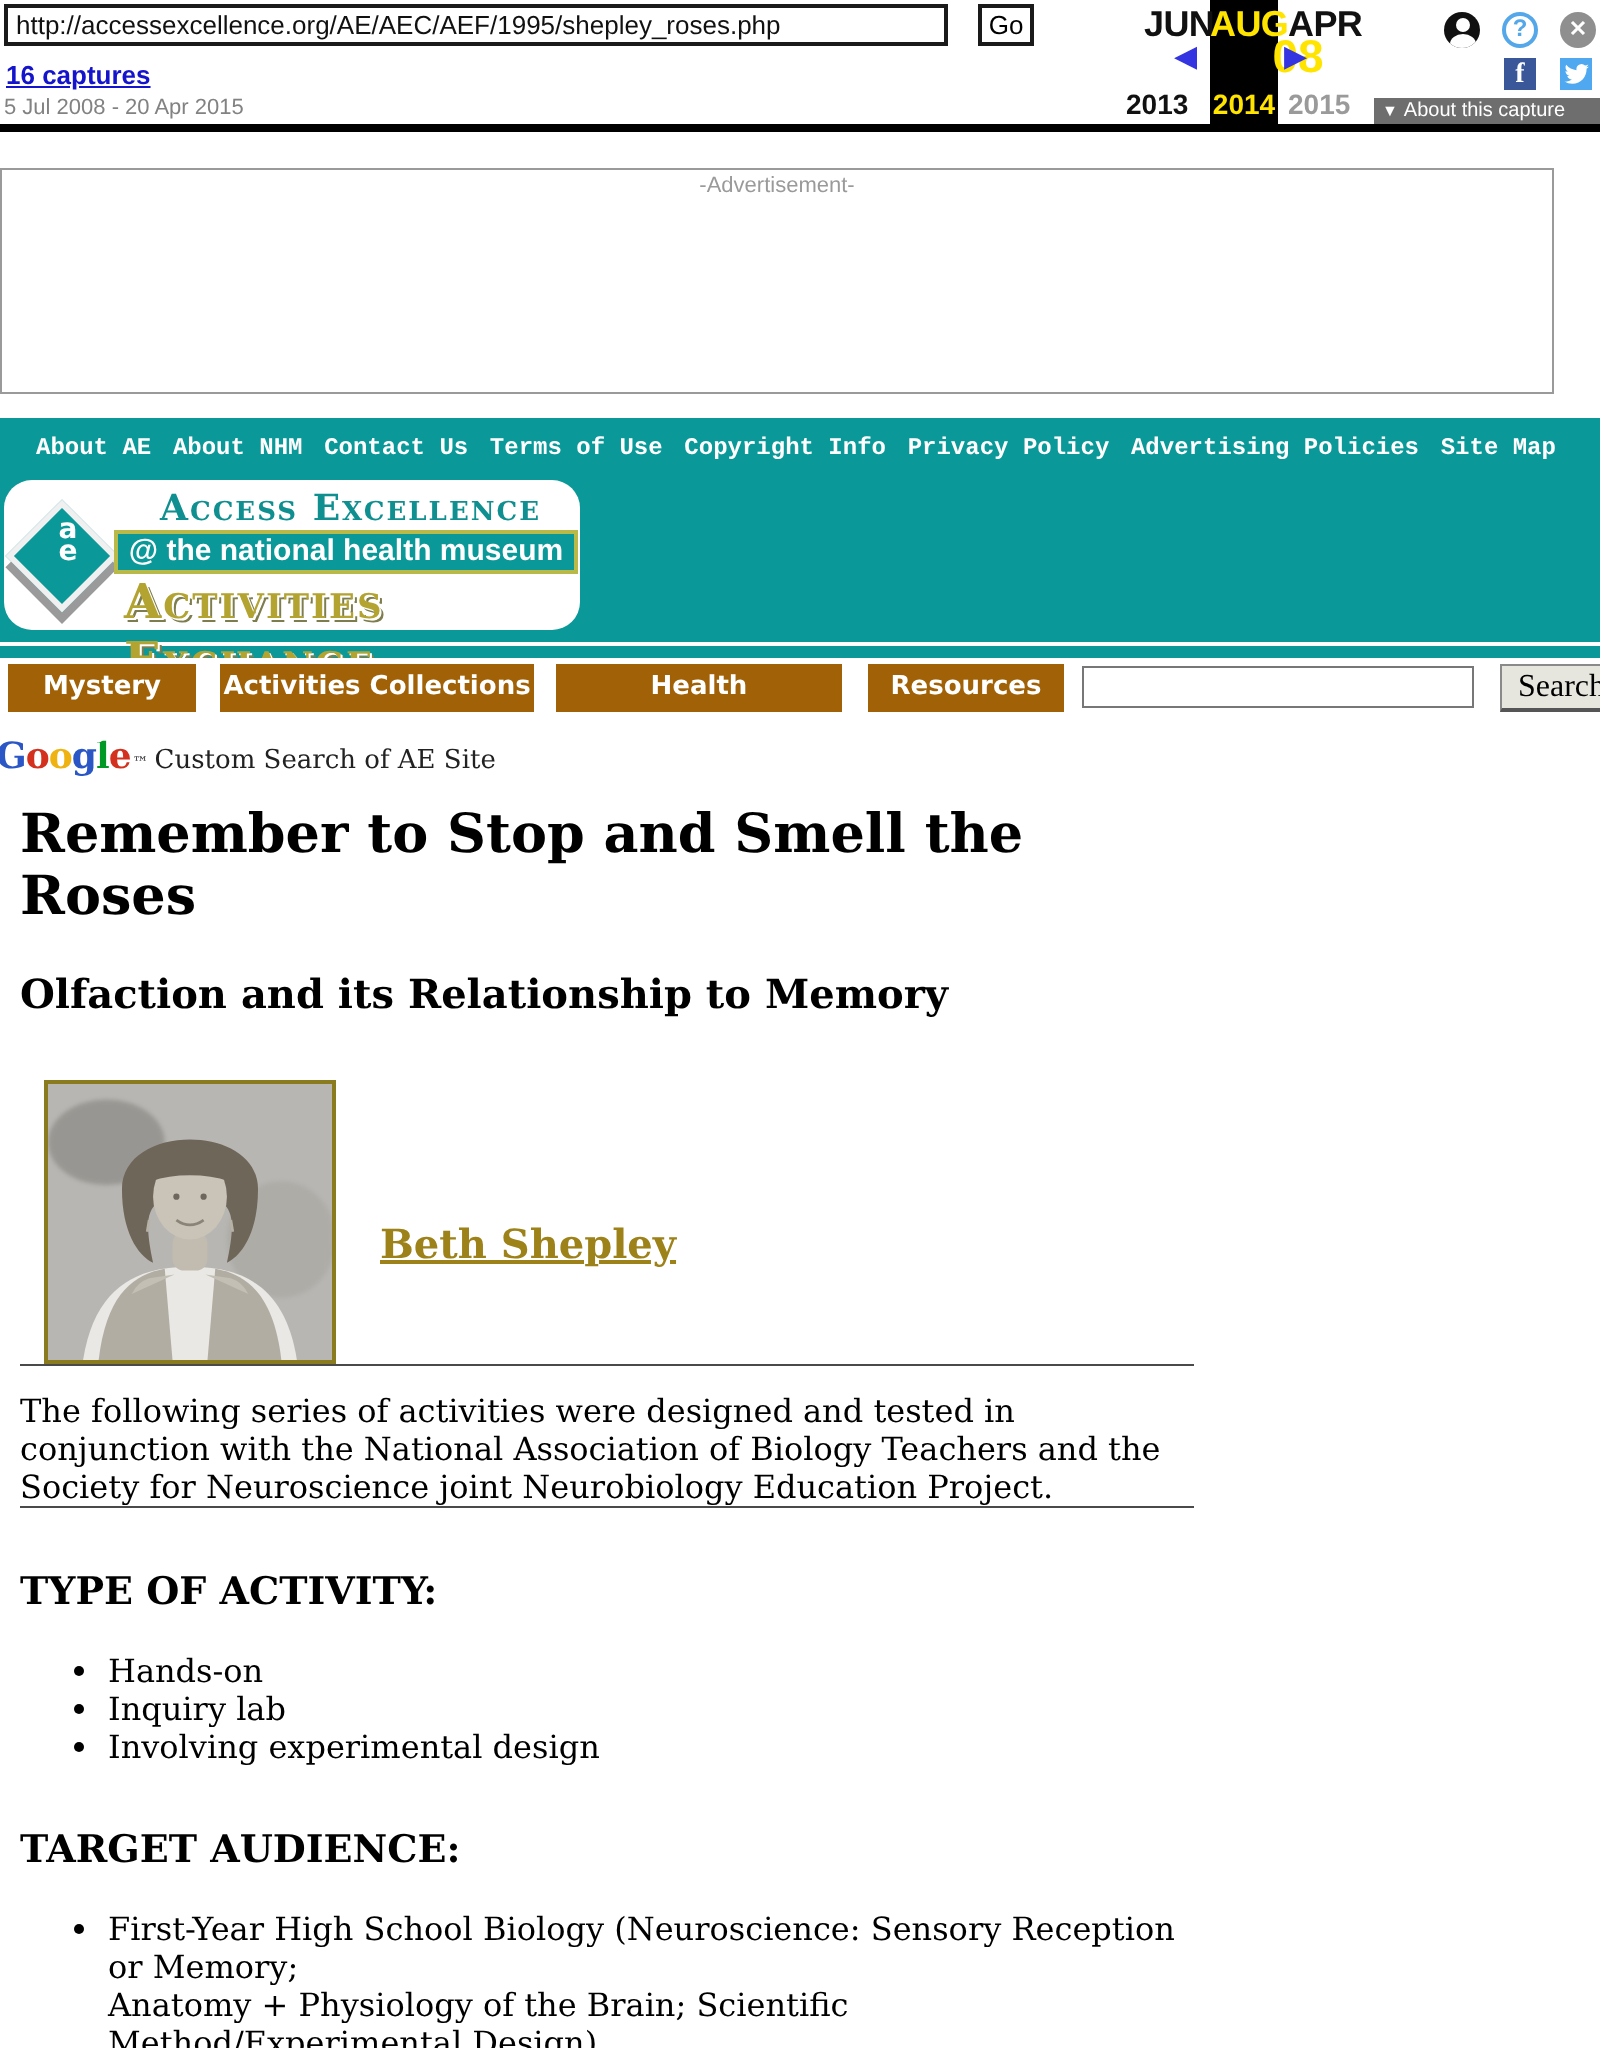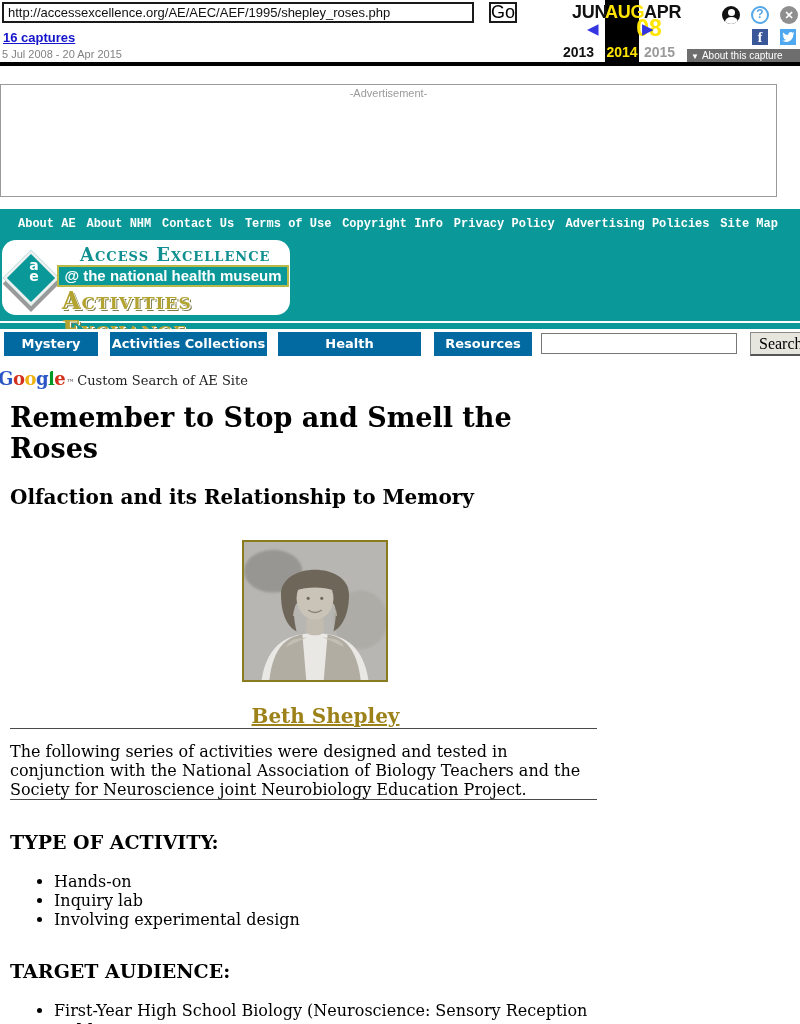--- a/index.html
+++ b/index.html
@@ -5,21 +5,21 @@
   * { margin:0; padding:0; box-sizing:border-box; }
   html,body { width:800px; height:1024px; background:#fff; }
   body { font-family:"DejaVu Serif", serif; overflow:hidden; position:relative; }
   .page { position:relative; width:800px; height:1024px; background:#fff; overflow:hidden; }
 
   
   .wb { position:relative; height:62px; background:#fff; font-family:"Liberation Sans", sans-serif; }
   .wb-url { position:absolute; left:2px; top:2px; width:472px; height:21px; border:2px solid #1a1a1a;
             font-family:"Liberation Sans", sans-serif; font-size:13px; padding:0 4px; color:#111; background:#fff; }
   .wb-go { position:absolute; left:489px; top:2px; width:28px; height:21px; border:2px solid #1a1a1a; background:#fff;
-           font-family:"Liberation Sans", sans-serif; font-size:18px; text-align:center; line-height:17px; cursor:pointer; }
+           font-family:"Liberation Sans", sans-serif; font-size:13px; text-align:center; line-height:17px; cursor:pointer; }
   .wb-captures { position:absolute; left:3px; top:30px; font-size:13px; font-weight:bold; color:#1414cc; text-decoration:underline; cursor:pointer; }
   .wb-range { position:absolute; left:2px; top:48px; font-size:11px; color:#828282; }
   .wb-blackcol { position:absolute; left:605px; top:0; width:34px; height:62px; background:#000; }
   .wb-mon { position:absolute; top:2px; font-size:18px; font-weight:bold; color:#111; letter-spacing:-0.3px; }
   .wb-mon.cur { left:605px; width:34px; text-align:center; color:#ffe400; }
   .wb-arrow { position:absolute; top:21px; font-size:15px; color:#3434e0; cursor:pointer; line-height:1; }
   .wb-day { position:absolute; left:632px; top:15px; width:34px; text-align:center; font-size:23px; font-weight:bold; color:#ffe400; }
   .wb-year { position:absolute; top:44px; font-size:14px; font-weight:bold; color:#111; }
   .wb-year.cur { left:605px; width:34px; text-align:center; color:#ffe400; }
   .wb-year.next { color:#9a9a9a; }
@@ -56,21 +56,21 @@
                color:#fff; font-family:"Liberation Sans", sans-serif; font-weight:bold; font-size:15px; text-align:center; line-height:18px; }
   .logo-l3 { position:absolute; left:60px; top:46px; color:#b3a331; font-family:"DejaVu Serif", serif; font-variant:small-caps;
              font-weight:bold; font-size:24px; letter-spacing:1px; text-shadow:1px 1px 0 #fff, 2px 2px 0 #7d7d4e; }
   .fellows { position:absolute; left:657px; top:16px; width:86px; height:52px; background:#fff; text-align:center;
              font-family:"Liberation Sans", sans-serif; font-weight:bold; font-size:15px; line-height:17px; padding-top:8px;
              color:#a8a400; text-shadow:1.5px 1.5px 0 #111; letter-spacing:0.2px; }
   .teal-strip { margin-top:2px; height:6px; background:#0b9898; }
 
   
   .tabbar { position:relative; height:32px; background:#fff; }
-  .tab { position:absolute; top:3px; height:24px; background:#0369a1; color:#fff; font-family:"DejaVu Sans", sans-serif;
+  .tab { position:absolute; top:3px; height:24px; background:#a16207; color:#fff; font-family:"DejaVu Sans", sans-serif;
          font-weight:bold; font-size:13px; line-height:24px; text-align:center; cursor:pointer; }
   .tab1 { left:4px;   width:94px; }
   .tab2 { left:110px; width:157px; }
   .tab3 { left:278px; width:143px; }
   .tab4 { left:434px; width:98px; }
   .tab-search { position:absolute; left:541px; top:4px; width:196px; height:21px; border:1px solid #777; background:#fff; padding:0 4px;
                 font-family:"Liberation Sans", sans-serif; font-size:13px; }
   .tab-btn { position:absolute; left:750px; top:3px; width:72px; height:24px; background:#e6e6de;
              border:1px solid #8a8a8a; border-right:2px solid #555; border-bottom:2px solid #555;
              font-family:"Liberation Serif", serif; font-size:16px; text-align:left; padding-left:8px; cursor:pointer; }
@@ -78,21 +78,21 @@
   
   .gline { margin:7px 0 0 0; height:20px; display:flex; align-items:baseline; }
   .glogo { font-family:"DejaVu Serif", serif; font-weight:bold; font-size:18px; letter-spacing:-0.5px; margin-left:-2px; }
   .gtm { font-size:8px; vertical-align:super; color:#333; margin:0 3px 0 1px; }
   .gcap { font-family:"DejaVu Serif", serif; font-size:13px; color:#222; }
 
   
   .content { padding-left:10px; width:607px; }
   h1.title { font-size:27px; font-weight:bold; margin-top:14px; color:#000; }
   h2.subtitle { font-size:20px; font-weight:bold; margin-top:21px; color:#000; }
-  .author-row { margin-top:31px; margin-left:12px; display:flex; align-items:center;flex-direction:column; }
+  .author-row { margin-top:31px; margin-left:12px; display:flex; align-items:center; }
   .photo { width:146px; height:142px; border:2px solid #8a7c1e; flex:0 0 auto; }
   .author-link { margin-left:22px; margin-top:22px; font-size:20px; font-weight:bold; color:#9d8119; text-decoration:underline; cursor:pointer; }
   hr.rule { border:none; border-top:1px solid #4a4a4a; width:587px; margin:0; }
   .r1 { margin-top:17px; }
   .r2 { margin-top:12px; }
   .intro { margin-top:13px; font-size:16px; line-height:19px; white-space:pre-line; color:#000; }
   h3.sect { font-size:19px; font-weight:bold; margin-top:31px; color:#000; }
   ul.blist { margin-top:19px; padding-left:44px; font-size:16px; line-height:19px; color:#000; }
   ul.blist li { margin:0; }
   .lines { white-space:pre-line; }

